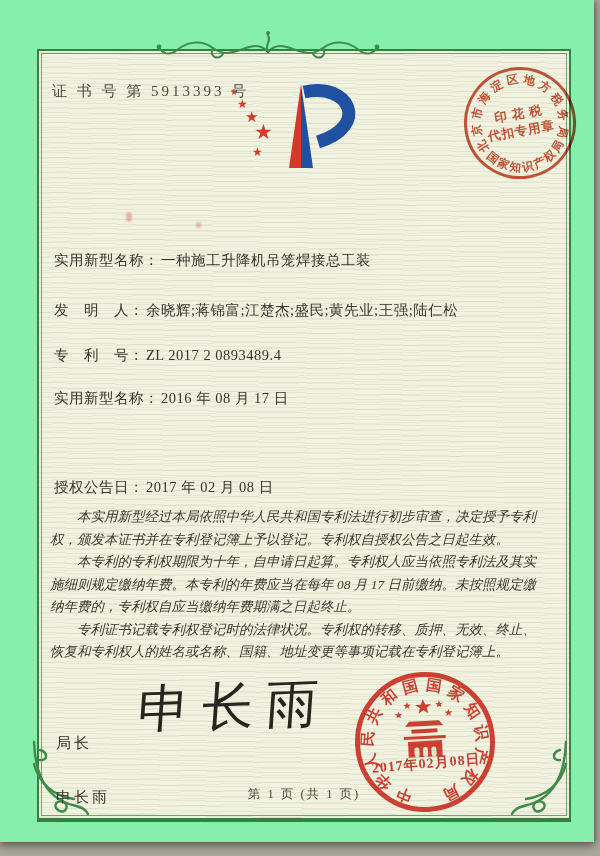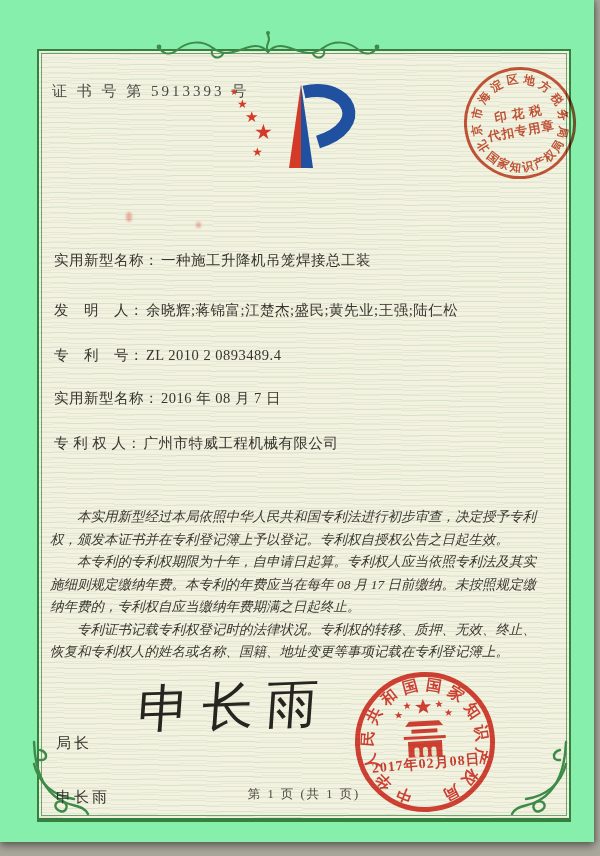--- a/index.html
+++ b/index.html
@@ -160,27 +160,27 @@
   </div>
 
 
   <div class="field f0">
     <span class="lbl">实用新型名称：</span><span>一种施工升降机吊笼焊接总工装</span>
   </div>
   <div class="field f1">
     <span class="lbl">发　明　人：</span><span>余晓辉;蒋锦富;江楚杰;盛民;黄先业;王强;陆仁松</span>
   </div>
   <div class="field f2">
-    <span class="lbl">专　利　号：</span><span>ZL 2010 2 0893489.4</span>
+    <span class="lbl">专　利　号：</span><span>ZL 2017 2 0893489.4</span>
   </div>
   <div class="field f3">
-    <span class="lbl">实用新型名称：</span><span>2016 年 08 月 7 日</span>
-  </div>
-  <div class="field f4">
-    <span class="lbl">专 利 权 人：</span><span>广州市特威工程机械有限公司</span>
+    <span class="lbl">实用新型名称：</span><span>2016 年 08 月 17 日</span>
+  </div>
+  <div class="field f5">
+    <span class="lbl">授权公告日：</span><span>2017 年 02 月 08 日</span>
   </div>
 
   <div class="paras">
     <p>本实用新型经过本局依照中华人民共和国专利法进行初步审查，决定授予专利权，颁发本证书并在专利登记簿上予以登记。专利权自授权公告之日起生效。</p>
     <p>本专利的专利权期限为十年，自申请日起算。专利权人应当依照专利法及其实施细则规定缴纳年费。本专利的年费应当在每年 08 月 17 日前缴纳。未按照规定缴纳年费的，专利权自应当缴纳年费期满之日起终止。</p>
     <p>专利证书记载专利权登记时的法律状况。专利权的转移、质押、无效、终止、恢复和专利权人的姓名或名称、国籍、地址变更等事项记载在专利登记簿上。</p>
   </div>
 
   <div class="signer">
     <div>局长</div>

